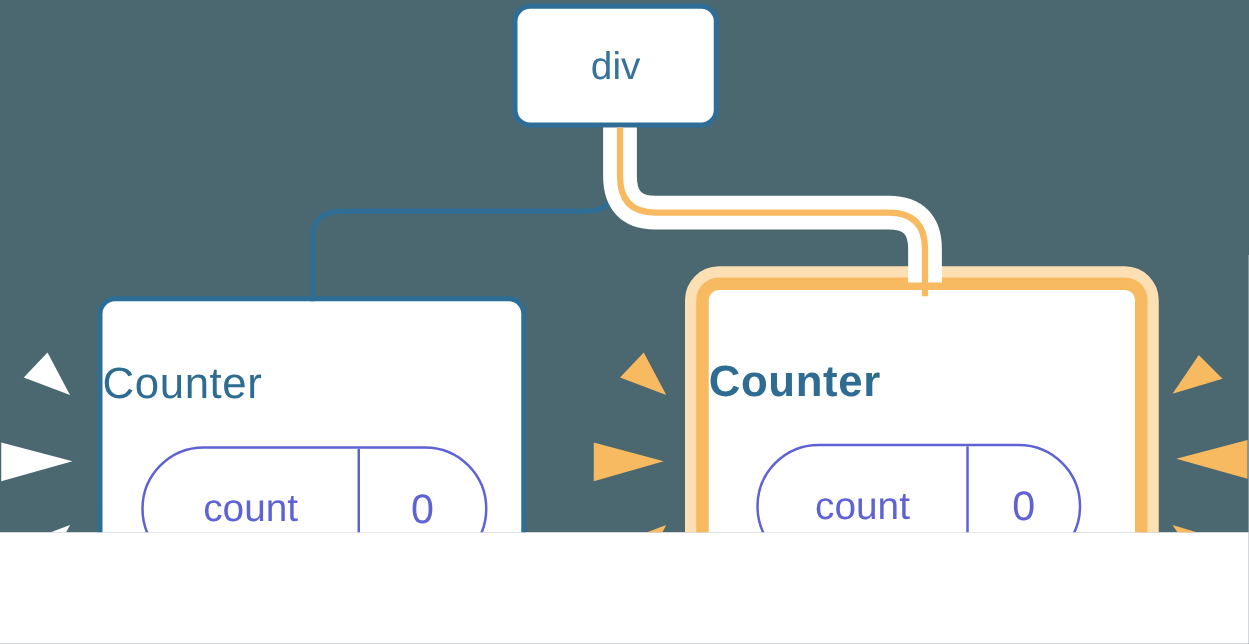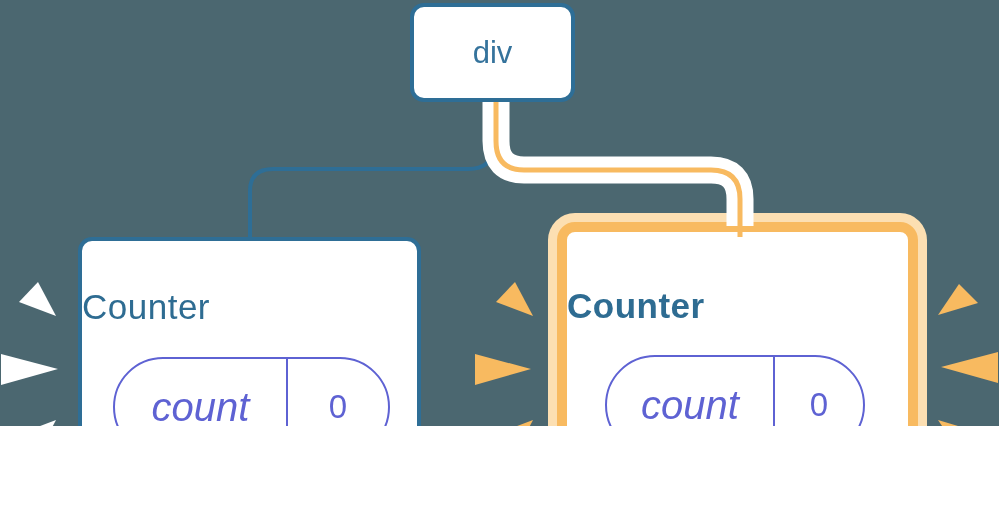--- a/index.html
+++ b/index.html
@@ -59,21 +59,21 @@
     display:flex;
     align-items:stretch;
     overflow:hidden;
   }
   .counter-card-left  .state-pill{left:31px;top:116px;width:277px;height:100px;}
   .counter-card-right .state-pill{left:38px;top:123px;width:260px;height:100px;}
   .pill-cell{
     display:flex;align-items:center;justify-content:center;
     color:#5e62d3;
   }
-  .pill-key{flex:0 0 auto;font-size:40px;font-style:italic;}
+  .pill-key{flex:0 0 auto;font-size:31px;}
   .counter-card-left  .pill-key{width:171px;}
   .counter-card-right .pill-key{width:166px;}
   .pill-divider{width:2px;background:#5e62d3;flex:0 0 auto;}
   .pill-value{flex:1 1 auto;font-size:33px;}
 </style>
 </head>
 <body>
 
 <div class="stage">
 

